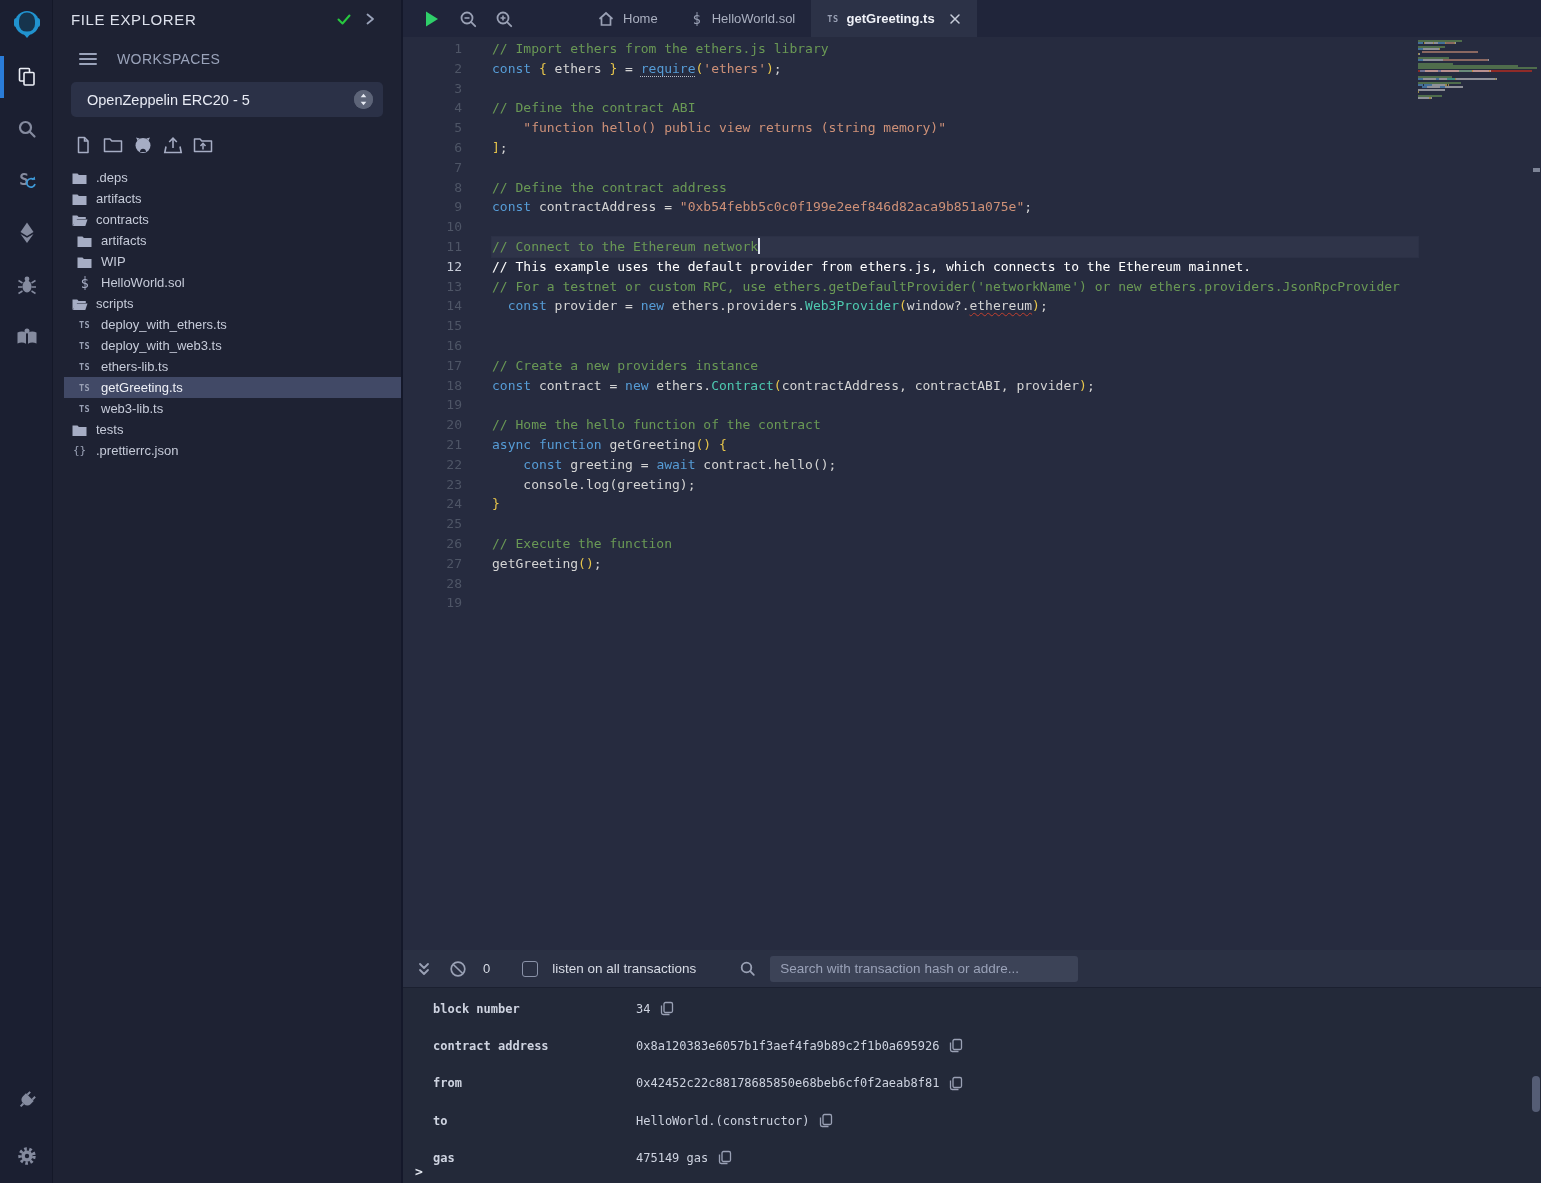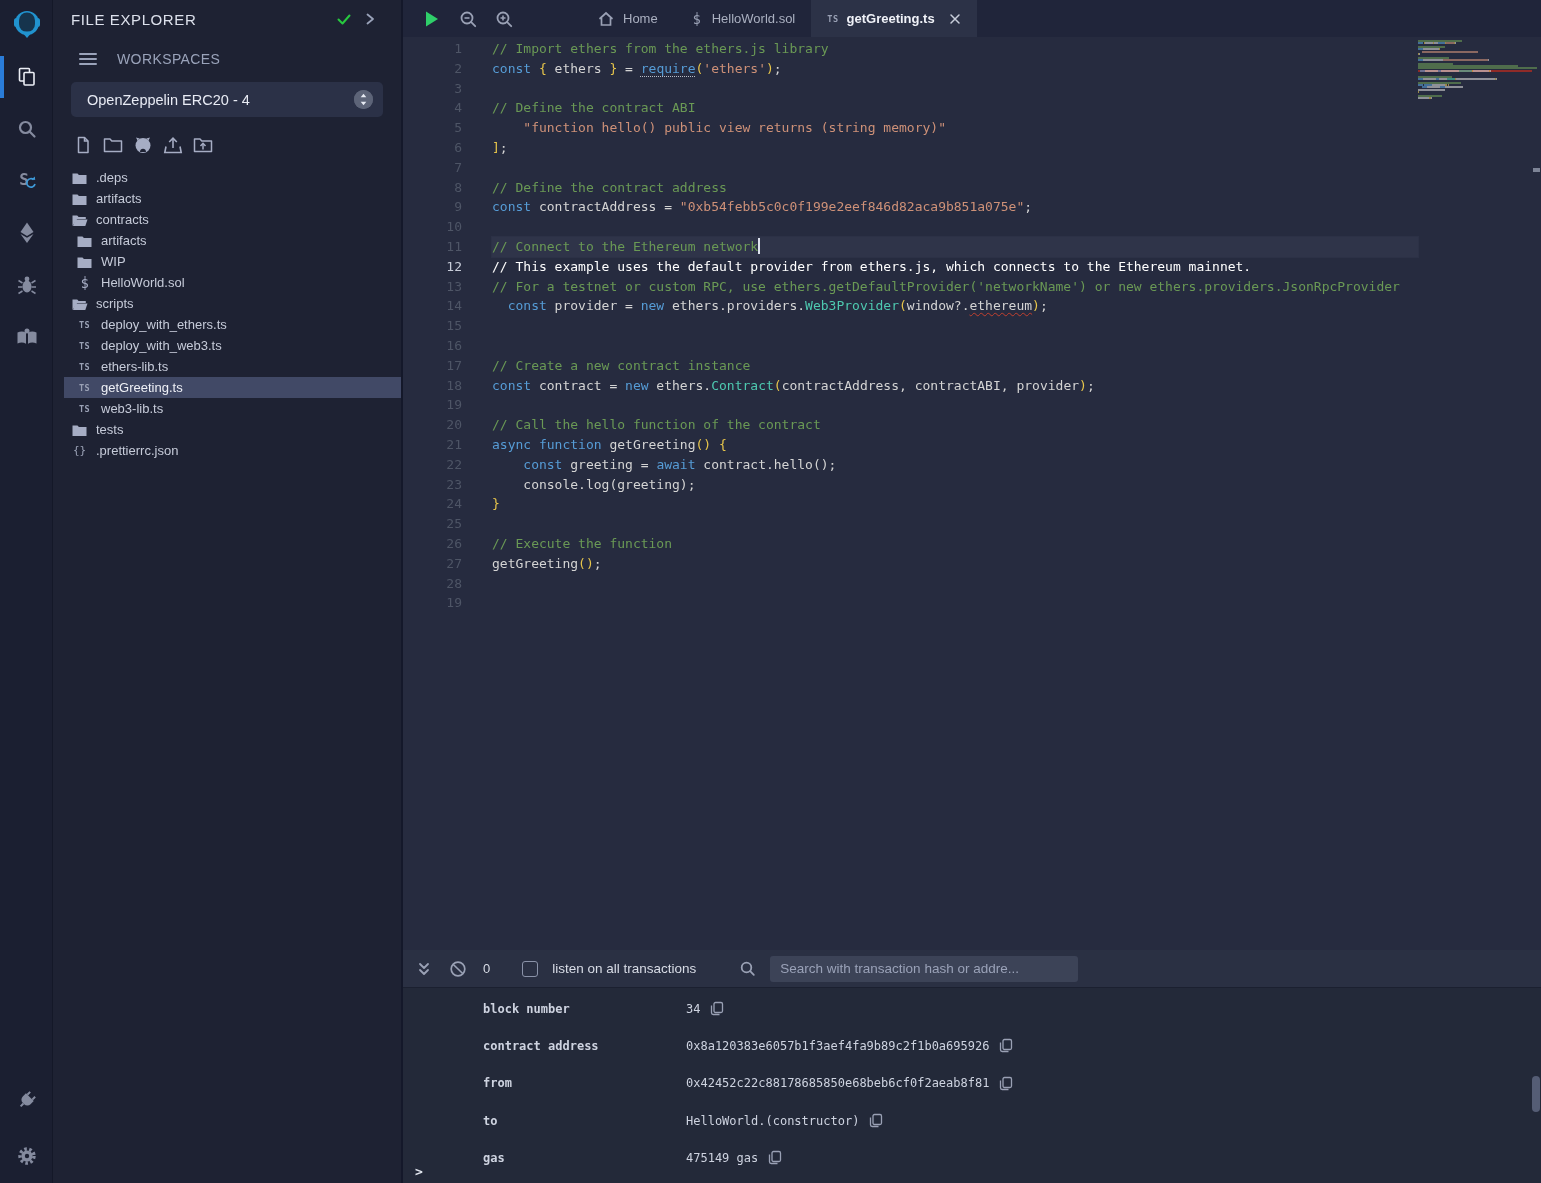--- a/index.html
+++ b/index.html
@@ -87,21 +87,21 @@
   #term-count { font-size:13px; color:#d8dce6; margin:0 6px 0 2px; }
   #term-checkbox { width:16px; height:16px; border:1px solid #8a92a8; border-radius:3px; background:transparent;
     margin-left:14px; cursor:pointer; }
   #term-listen { font-size:13.5px; color:#d8dce6; margin-left:2px; }
   #term-search-icon { margin-left:28px; }
   #term-search { width:308px; height:26px; background:#3c4357; border:none; border-radius:3px;
     color:#d8dce6; font-size:13.5px; padding:0 10px; outline:none; }
   #term-search::placeholder { color:#9aa2b8; }
   #term-rows { padding-top:2px; }
   .trow { height:37.3px; display:flex; align-items:center; font:12px "DejaVu Sans Mono",monospace; color:#ced3e0; }
-  .trow .tlabel { width:203px; margin-left:80px; font-weight:bold; }
+  .trow .tlabel { width:203px; margin-left:30px; font-weight:bold; }
   .trow .tvalue { }
   .copy-btn { margin-left:10px; color:#9aa1b5; display:flex; align-items:center; cursor:pointer; }
   #term-prompt { position:absolute; left:12px; bottom:4px; font:bold 13px "DejaVu Sans Mono",monospace; color:#e3e7f0; }
   #term-scrollthumb { position:absolute; right:1px; bottom:71px; width:8px; height:36px; border-radius:4px;
     background:#555d75; cursor:pointer; }
 </style>
 </head>
 <body>
 
 <div id="app">
@@ -216,21 +216,21 @@
       <span class="ph-btn">
           <span style="display: flex; align-items: center; justify-content: center;">
             <svg width="18" height="14" viewBox="0 0 18 14" fill="none" xmlns="http://www.w3.org/2000/svg">
               <path d="M1 2h16M1 7h16M1 12h16" stroke="currentColor" stroke-width="2" stroke-linecap="round"></path>
             </svg>
           </span>
         </span>
       <span id="workspaces-label">WORKSPACES</span>
     </div>
     <div id="workspace-select">
-      <span id="workspace-name">OpenZeppelin ERC20 - 4</span>
+      <span id="workspace-name">OpenZeppelin ERC20 - 5</span>
       <span id="ws-badge">
           <span style="display: flex; align-items: center; justify-content: center;">
             <svg width="19" height="19" viewBox="0 0 19 19" fill="none" xmlns="http://www.w3.org/2000/svg">
               <circle cx="9.5" cy="9.5" r="9.5" fill="#5d6478"></circle>
               <path d="M9.5 3.8l2.8 3.4H6.7z" fill="#e8ebf4"></path>
               <path d="M9.5 15.2l2.8-3.4H6.7z" fill="#e8ebf4"></path>
             </svg>
           </span>
         </span>
     </div>
@@ -513,24 +513,24 @@
           <div class="line"></div>
           <div class="line"><span class="tok c" style="color: rgb(106, 153, 85);">// Define the contract address</span></div>
           <div class="line"><span class="tok k" style="color: rgb(86, 156, 214);">const</span><span class="tok i" style="color: rgb(212, 212, 212);"> contractAddress = </span><span class="tok s" style="color: rgb(206, 145, 120);">"0xb54febb5c0c0f199e2eef846d82aca9b851a075e"</span><span class="tok i" style="color: rgb(212, 212, 212);">;</span></div>
           <div class="line"></div>
           <div class="line active"><span class="tok c" style="color: rgb(106, 153, 85);">// Connect to the Ethereum network</span><span class="cursor"></span></div>
           <div class="line"><span class="tok c" style="color: #ffffff;">// This example uses the default provider from ethers.js, which connects to the Ethereum mainnet.</span></div>
           <div class="line"><span class="tok c" style="color: rgb(106, 153, 85);">// For a testnet or custom RPC, use ethers.getDefaultProvider('networkName') or new ethers.providers.JsonRpcProvider</span></div>
           <div class="line"><span class="tok i" style="color: rgb(212, 212, 212);">  </span><span class="tok k" style="color: rgb(86, 156, 214);">const</span><span class="tok i" style="color: rgb(212, 212, 212);"> provider = </span><span class="tok k" style="color: rgb(86, 156, 214);">new</span><span class="tok i" style="color: rgb(212, 212, 212);"> ethers.providers.</span><span class="tok t" style="color: rgb(78, 201, 176);">Web3Provider</span><span class="tok b" style="color: rgb(232, 198, 75);">(</span><span class="tok i" style="color: rgb(212, 212, 212);">window?.</span><span class="tok e" style="color: rgb(212, 212, 212);">ethereum</span><span class="tok b" style="color: rgb(232, 198, 75);">)</span><span class="tok i" style="color: rgb(212, 212, 212);">;</span></div>
           <div class="line"></div>
           <div class="line"></div>
-          <div class="line"><span class="tok c" style="color: rgb(106, 153, 85);">// Create a new contract instance</span></div>
+          <div class="line"><span class="tok c" style="color: rgb(106, 153, 85);">// Create a new providers instance</span></div>
           <div class="line"><span class="tok k" style="color: rgb(86, 156, 214);">const</span><span class="tok i" style="color: rgb(212, 212, 212);"> contract = </span><span class="tok k" style="color: rgb(86, 156, 214);">new</span><span class="tok i" style="color: rgb(212, 212, 212);"> ethers.</span><span class="tok t" style="color: rgb(78, 201, 176);">Contract</span><span class="tok b" style="color: rgb(232, 198, 75);">(</span><span class="tok i" style="color: rgb(212, 212, 212);">contractAddress, contractABI, provider</span><span class="tok b" style="color: rgb(232, 198, 75);">)</span><span class="tok i" style="color: rgb(212, 212, 212);">;</span></div>
           <div class="line"></div>
-          <div class="line"><span class="tok c" style="color: rgb(106, 153, 85);">// Call the hello function of the contract</span></div>
+          <div class="line"><span class="tok c" style="color: rgb(106, 153, 85);">// Home the hello function of the contract</span></div>
           <div class="line"><span class="tok k" style="color: rgb(86, 156, 214);">async</span><span class="tok i" style="color: rgb(212, 212, 212);"> </span><span class="tok k" style="color: rgb(86, 156, 214);">function</span><span class="tok i" style="color: rgb(212, 212, 212);"> getGreeting</span><span class="tok b" style="color: rgb(232, 198, 75);">()</span><span class="tok i" style="color: rgb(212, 212, 212);"> </span><span class="tok b" style="color: rgb(232, 198, 75);">{</span></div>
           <div class="line"><span class="tok i" style="color: rgb(212, 212, 212);">    </span><span class="tok k" style="color: rgb(86, 156, 214);">const</span><span class="tok i" style="color: rgb(212, 212, 212);"> greeting = </span><span class="tok k" style="color: rgb(86, 156, 214);">await</span><span class="tok i" style="color: rgb(212, 212, 212);"> contract.hello();</span></div>
           <div class="line"><span class="tok i" style="color: rgb(212, 212, 212);">    console.log(greeting);</span></div>
           <div class="line"><span class="tok b" style="color: rgb(232, 198, 75);">}</span></div>
           <div class="line"></div>
           <div class="line"><span class="tok c" style="color: rgb(106, 153, 85);">// Execute the function</span></div>
           <div class="line"><span class="tok i" style="color: rgb(212, 212, 212);">getGreeting</span><span class="tok b" style="color: rgb(232, 198, 75);">()</span><span class="tok i" style="color: rgb(212, 212, 212);">;</span></div>
           <div class="line"></div>
         </div>
       <div id="minimap">

